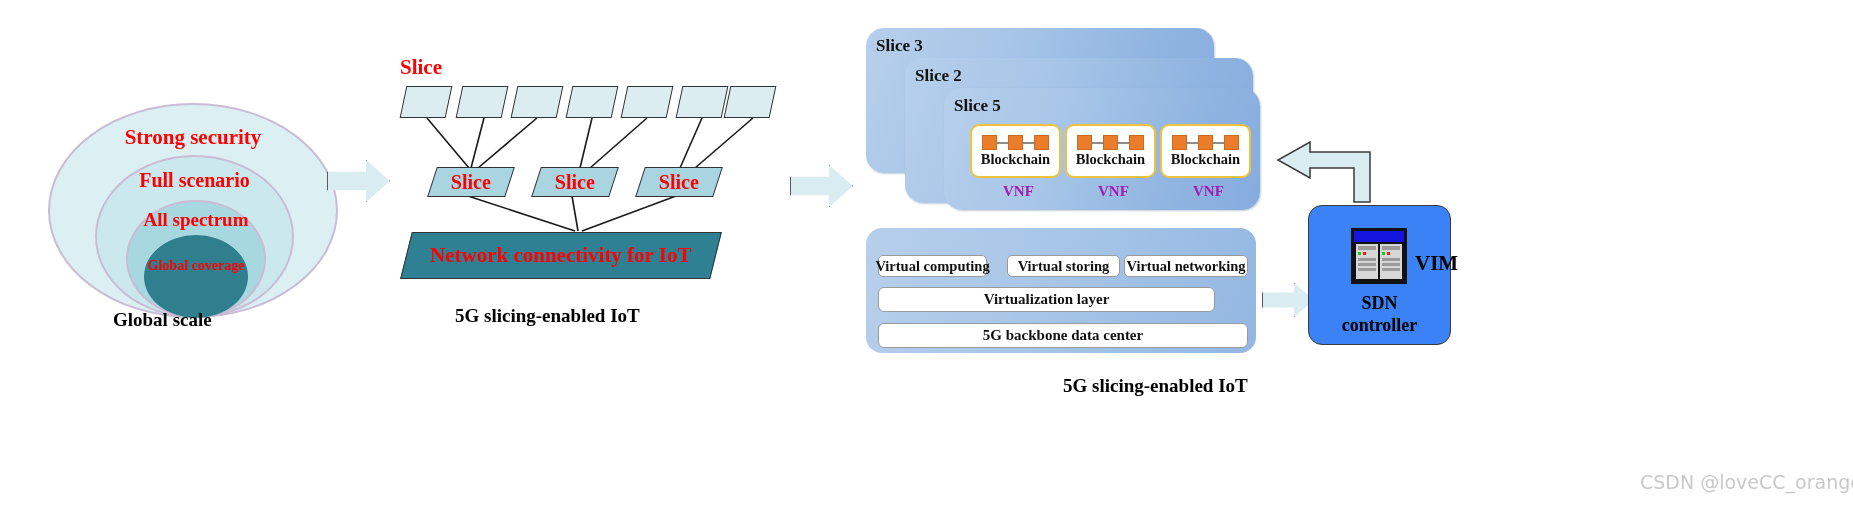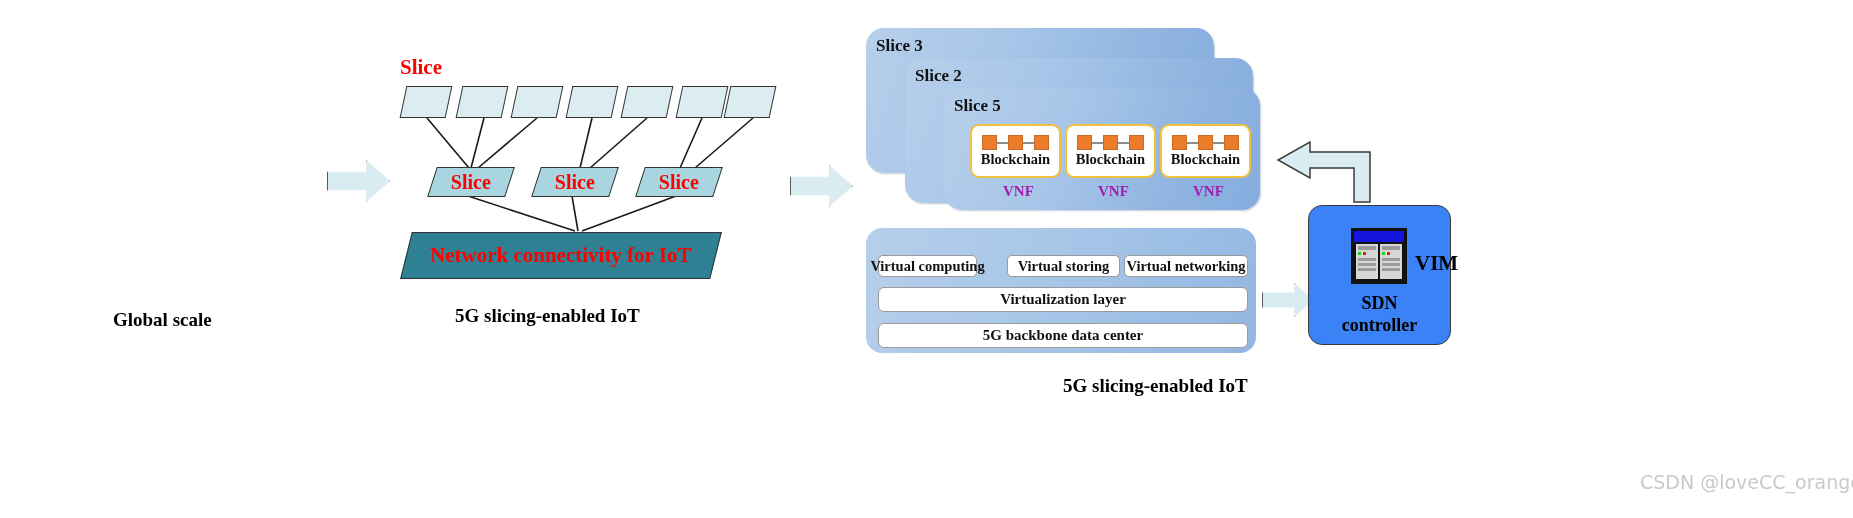--- a/index.html
+++ b/index.html
@@ -258,20 +258,38 @@
     font-size: 19px;
     font-family: "DejaVu Sans", sans-serif;
     white-space: nowrap;
   }
 </style>
 </head>
 <body>
 
 <div class="stage">
 
+  <div class="abs" style="left:48px; top:103px; width:290px; height:215px;">
+
+    <div class="ellipse ell-1" style="left:0px; top:0px; width:290px; height:215px;">
+      <div class="ell-label" style="margin-top:22px; font-size:21px;">Strong security</div>
+    </div>
+
+    <div class="ellipse ell-2" style="left:47px; top:52px; width:199px; height:163px;">
+      <div class="ell-label" style="margin-top:13px; font-size:20px;">Full scenario</div>
+    </div>
+
+    <div class="ellipse ell-3" style="left:78px; top:97px; width:140px; height:118px;">
+      <div class="ell-label" style="margin-top:8px; font-size:19px;">All spectrum</div>
+    </div>
+
+    <div class="ellipse ell-4" style="left:96px; top:132px; width:104px; height:83px;">
+      <div class="ell-label" style="margin-top:22px; font-size:14px;">Global coverage</div>
+    </div>
+  </div>
 
   <div class="caption" style="left:113px; top:309px;">Global scale</div>
 
   <div class="block-arrow arrow-right" style="left:327px; top:160px; width:63px; height:42px;"></div>
 
   <div class="slice-top-label" style="left:400px; top:55px;">Slice</div>
 
   <svg class="connectors" width="1853" height="518" style="pointer-events:none;">
     <g stroke="#1a1a1a" stroke-width="1.6" fill="none">
       <line x1="427" y1="118" x2="469" y2="168"></line>
@@ -354,25 +372,25 @@
       <div class="bc-link"></div>
       <div class="bc-node"></div>
     </div>
     <div class="bc-text">Blockchain</div>
   </div>
   <div class="vnf-label" style="left:1193px; top:183px;">VNF</div>
 
   <div class="infra-panel" style="left:866px; top:228px; width:390px; height:125px;"></div>
 
 
-  <div class="infra-chip" style="left:878px; top:255px; width:99px; height:22px;">Virtual computing</div>
+  <div class="infra-chip" style="left:878px; top:255px; width:109px; height:22px;">Virtual computing</div>
   <div class="infra-chip" style="left:1007px; top:255px; width:113px; height:22px;">Virtual storing</div>
   <div class="infra-chip" style="left:1124px; top:255px; width:124px; height:22px;">Virtual networking</div>
 
-  <div class="infra-bar" style="left:878px; top:287px; width:370px; height:25px;">Virtualization layer</div>
+  <div class="infra-bar" style="left:878px; top:287px; width:337px; height:25px;">Virtualization layer</div>
   <div class="infra-bar" style="left:878px; top:323px; width:370px; height:25px;">5G backbone data center</div>
 
   <div class="caption" style="left:1063px; top:375px;">5G slicing-enabled IoT</div>
 
   <svg class="elbow-pipe" width="160" height="110" style="left:1268px; top:140px;">
     <path d="M 102 62 L 102 12 L 42 12 L 42 2 L 10 20 L 42 38 L 42 28 L 86 28 L 86 62 Z" fill="#d9ecf2" stroke="#3a3a3a" stroke-width="1.5"></path>
   </svg>
 
   <div class="block-arrow arrow-right" style="left:1262px; top:283px; width:52px; height:34px;"></div>
 

